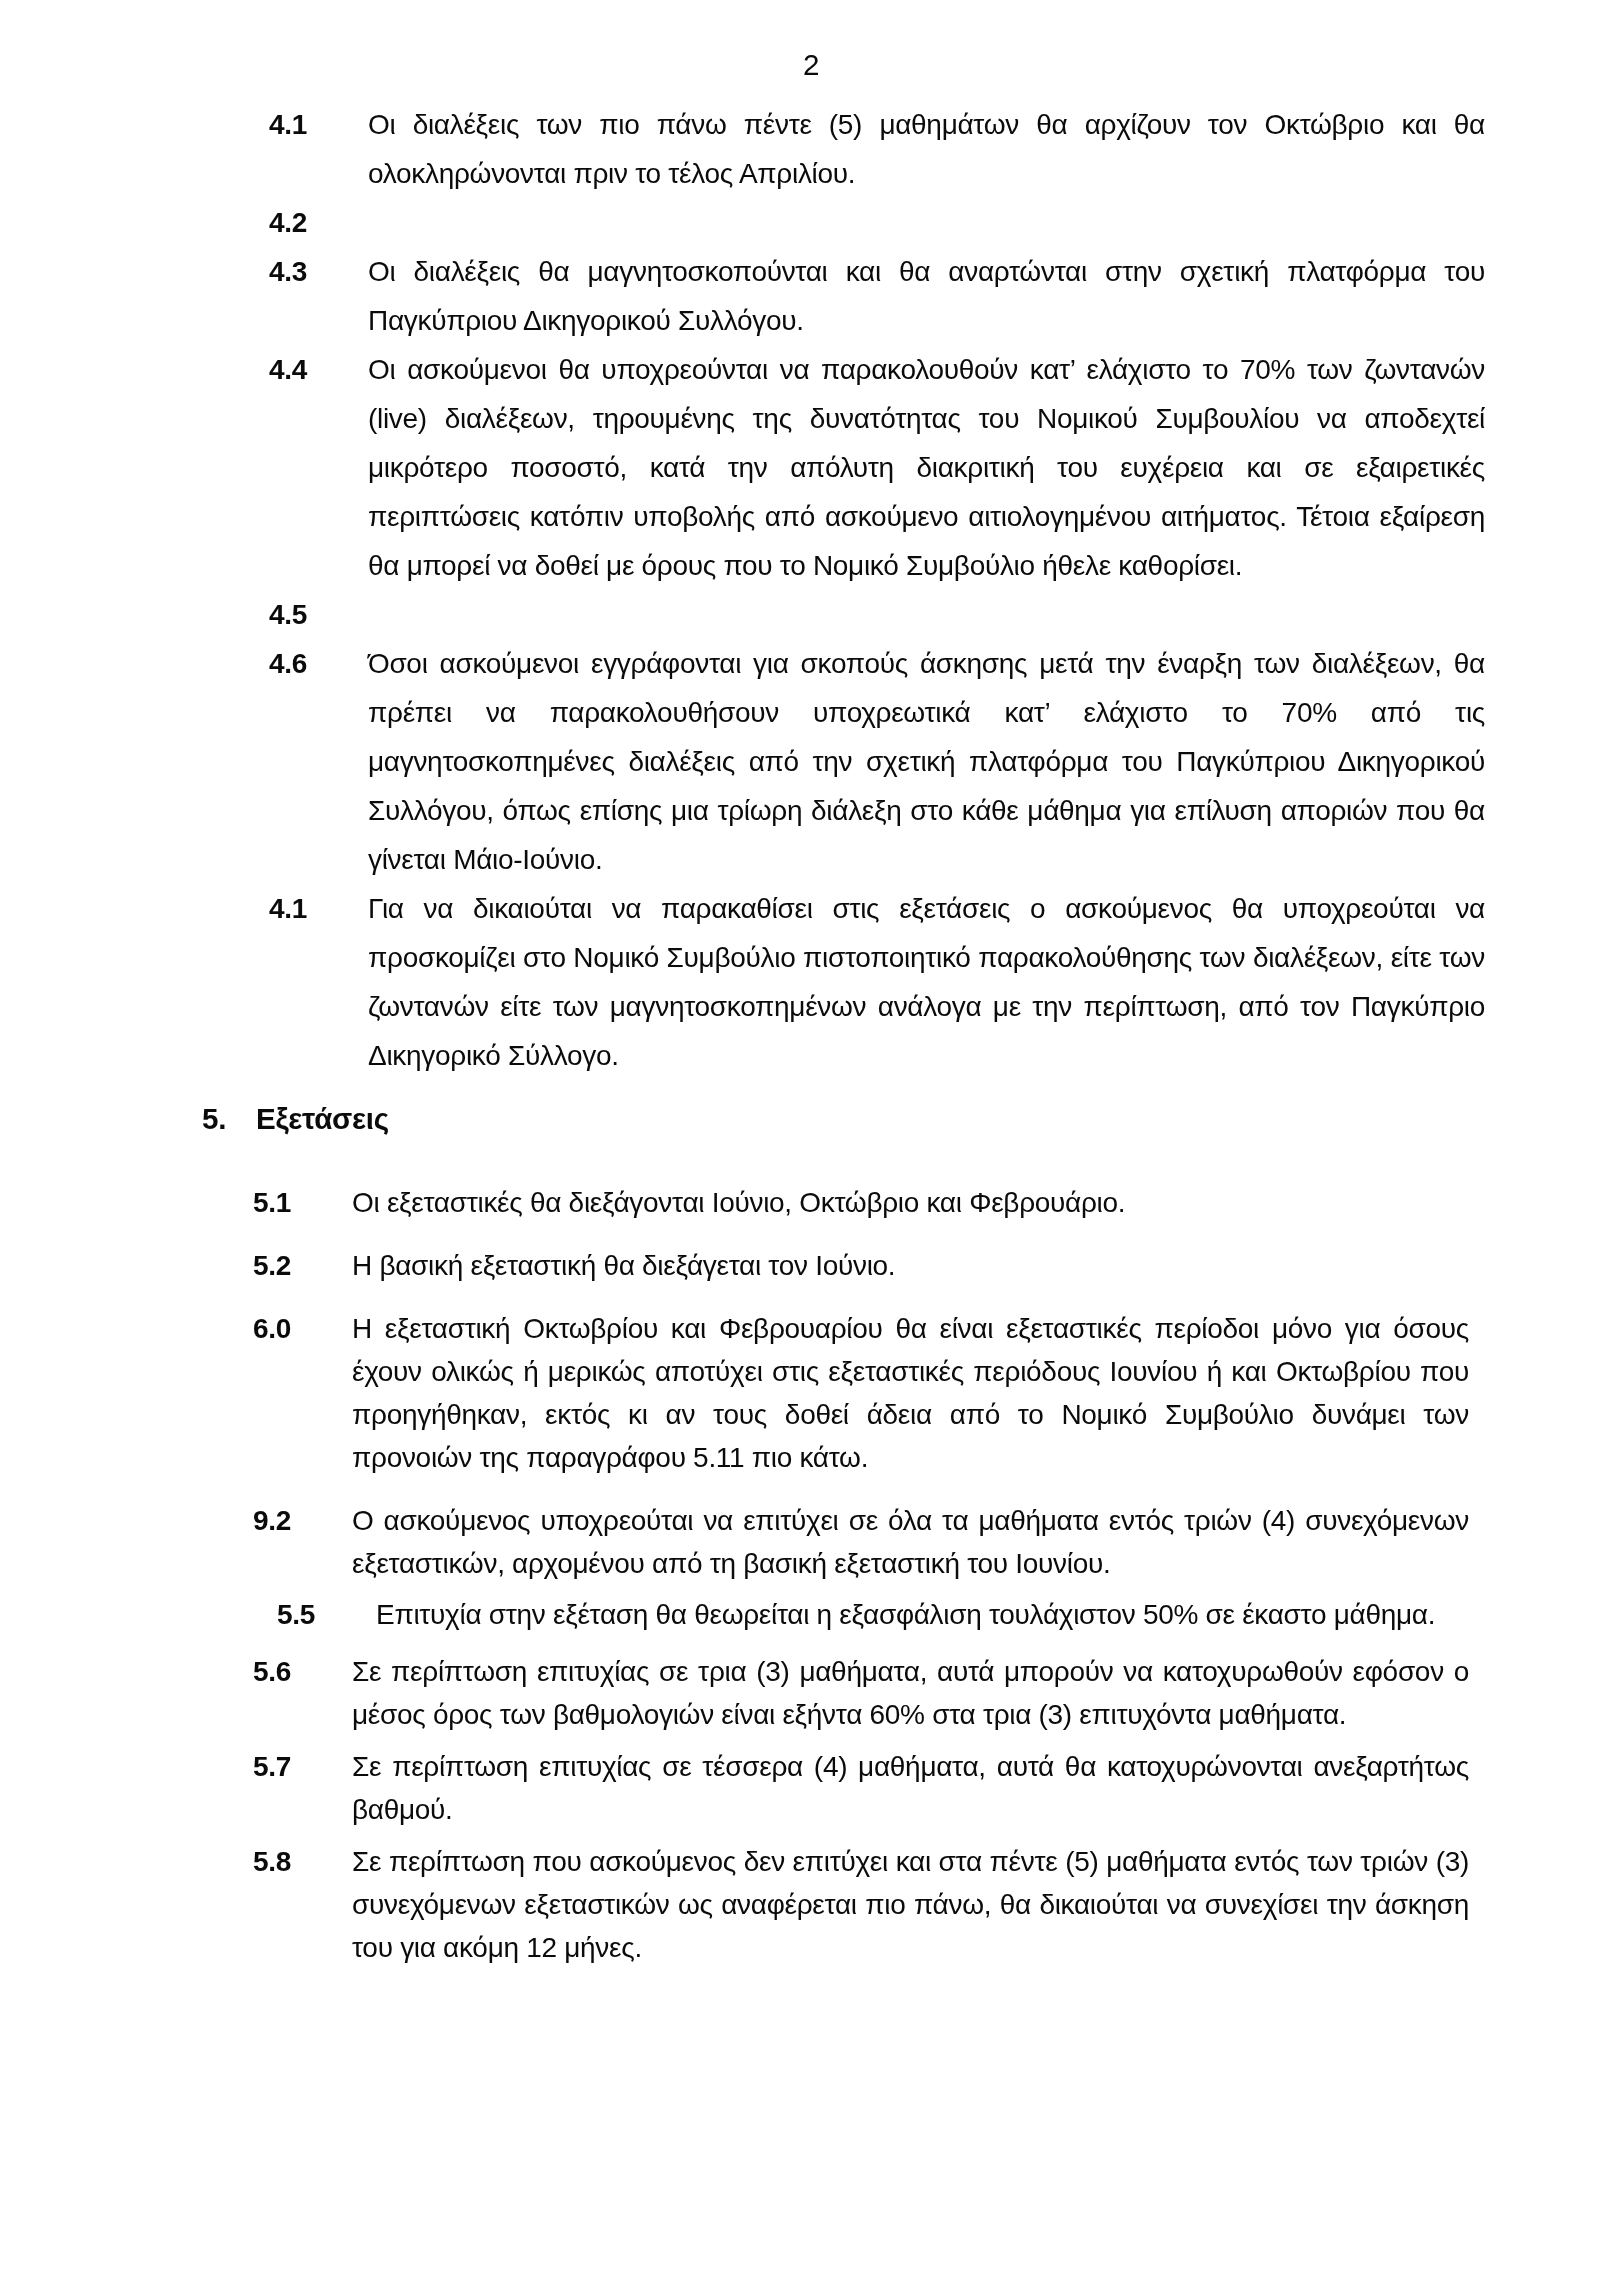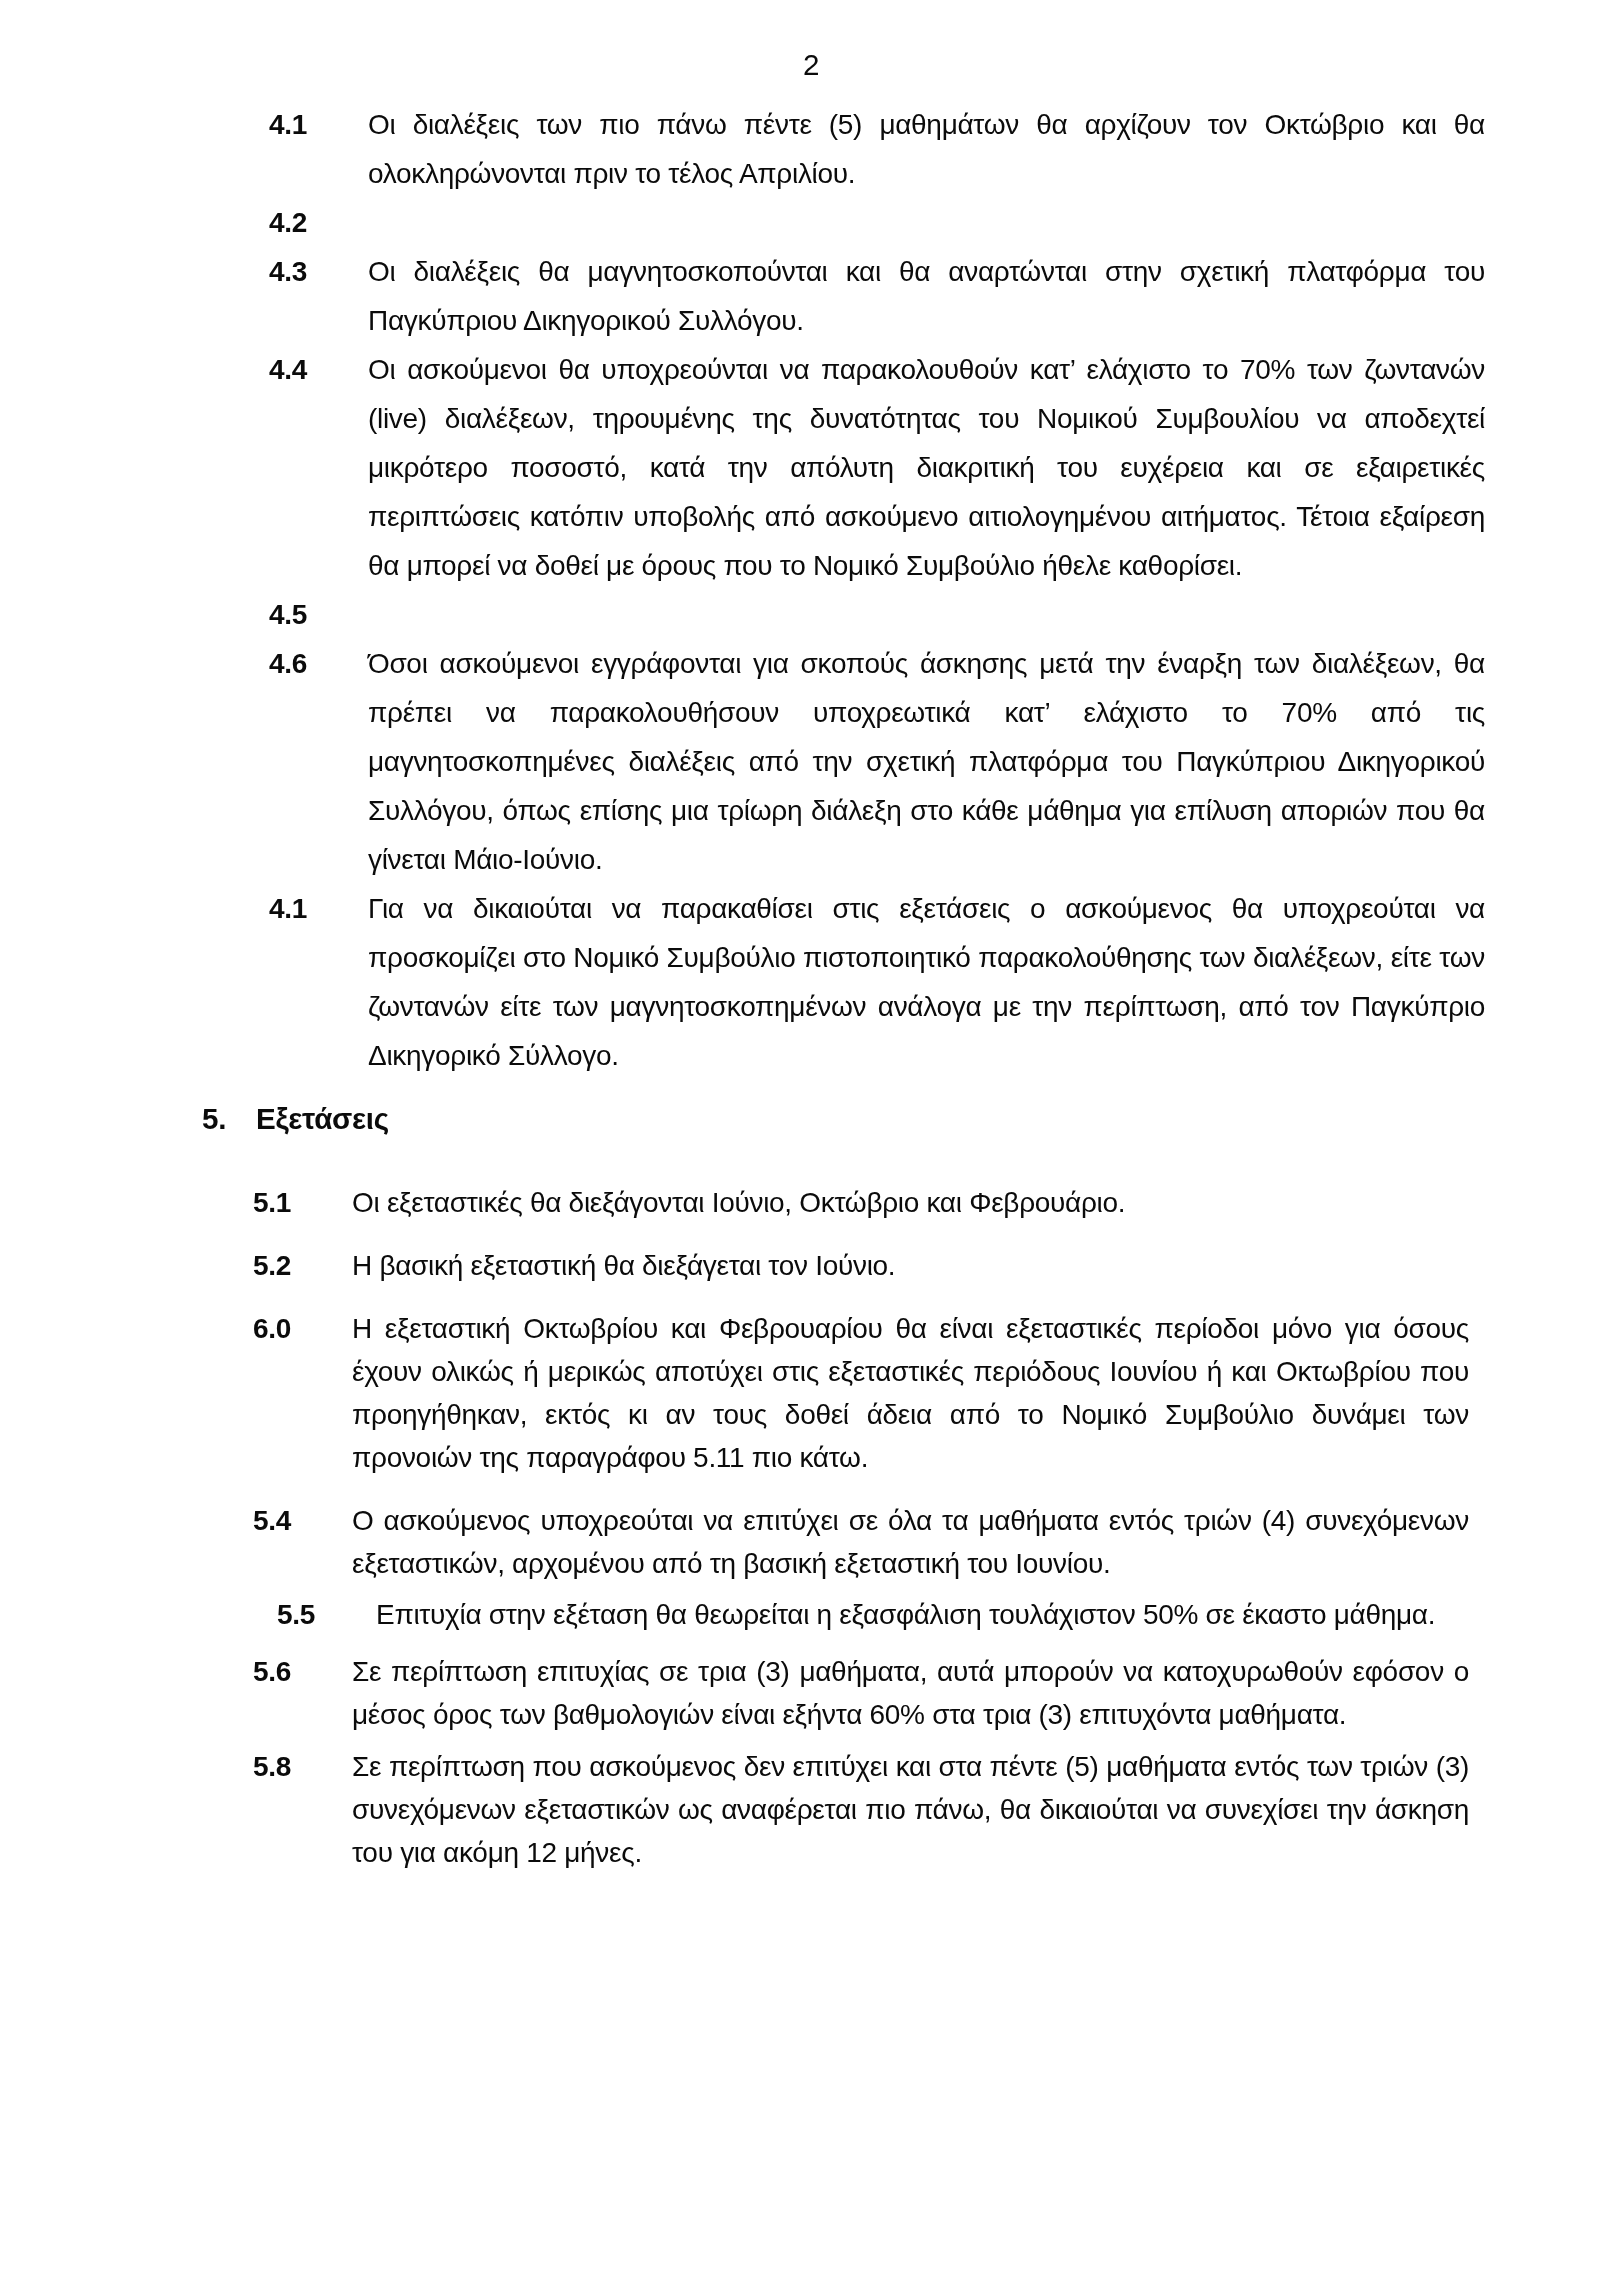--- a/index.html
+++ b/index.html
@@ -98,31 +98,35 @@
     </div>
     <div class="item">
       <div class="item-num">5.2</div>
       <div class="item-text">Η βασική εξεταστική θα διεξάγεται τον Ιούνιο.</div>
     </div>
     <div class="item">
       <div class="item-num">6.0</div>
       <div class="item-text">Η εξεταστική Οκτωβρίου και Φεβρουαρίου θα είναι εξεταστικές περίοδοι μόνο για όσους έχουν ολικώς ή μερικώς αποτύχει στις εξεταστικές περιόδους Ιουνίου ή και Οκτωβρίου που προηγήθηκαν, εκτός κι αν τους δοθεί άδεια από το Νομικό Συμβούλιο δυνάμει των προνοιών της παραγράφου 5.11 πιο κάτω.</div>
     </div>
     <div class="item">
-      <div class="item-num">5.4</div>
+      <div class="item-num">9.2</div>
       <div class="item-text">Ο ασκούμενος υποχρεούται να επιτύχει σε όλα τα μαθήματα εντός τριών (4) συνεχόμενων εξεταστικών, αρχομένου από τη βασική εξεταστική του Ιουνίου.</div>
     </div>
     <div class="item sp">
       <div class="item-num">5.5</div>
       <div class="item-text">Επιτυχία στην εξέταση θα θεωρείται η εξασφάλιση τουλάχιστον 50% σε έκαστο μάθημα.</div>
     </div>
     <div class="item mt">
       <div class="item-num">5.6</div>
       <div class="item-text">Σε περίπτωση επιτυχίας σε τρια (3) μαθήματα, αυτά μπορούν να κατοχυρωθούν εφόσον ο μέσος όρος των βαθμολογιών είναι εξήντα 60% στα τρια (3) επιτυχόντα μαθήματα.</div>
     </div>
     <div class="item mt">
+      <div class="item-num">5.7</div>
+      <div class="item-text">Σε περίπτωση επιτυχίας σε τέσσερα (4) μαθήματα, αυτά θα κατοχυρώνονται ανεξαρτήτως βαθμού.</div>
+    </div>
+    <div class="item mt">
       <div class="item-num">5.8</div>
       <div class="item-text">Σε περίπτωση που ασκούμενος δεν επιτύχει και στα πέντε (5) μαθήματα εντός των τριών (3) συνεχόμενων εξεταστικών ως αναφέρεται πιο πάνω, θα δικαιούται να συνεχίσει την άσκηση του για ακόμη 12 μήνες.</div>
     </div>
   </div>
 
 </div>
 
 
 </body></html>

